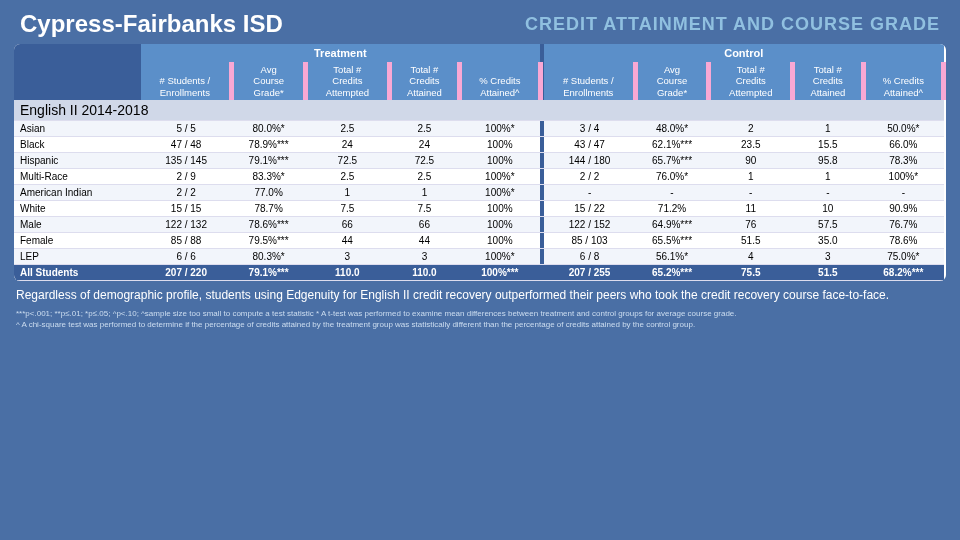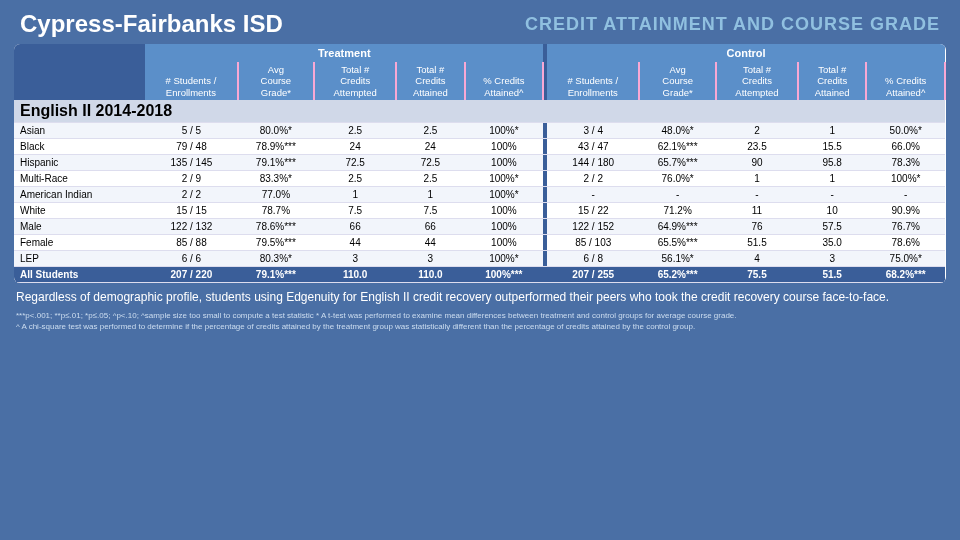--- a/index.html
+++ b/index.html
@@ -57,39 +57,39 @@
     }
     thead tr.col-header th {
       background: #5b8fc9;
       color: white;
       text-align: center;
       padding: 2px 3px;
       font-size: 9.5px;
       font-weight: normal;
       line-height: 1.2;
       vertical-align: bottom;
-      border-right: 2px solid #f9a8d4;
+      border-right: 5px solid #f9a8d4;
     }
     tbody tr td {
       padding: 2px 4px;
       text-align: center;
       border-bottom: 1px solid #dde;
       vertical-align: middle;
     }
     tbody tr td.subject-cell {
       text-align: left;
       font-weight: normal;
       padding-left: 6px;
     }
     tbody tr.group-label td {
       background: #d0d8e8;
-      font-weight: bold;
+      font-weight: normal;
       text-align: left;
       padding-left: 6px;
-      font-size: 16px;
+      font-size: 14px;
       margin-top: 28px;
     }
     tbody tr:nth-child(even) {
       background: #f2f5fb;
     }
     tbody tr:nth-child(odd) {
       background: white;
     }
     tbody tr.group-label {
       background: #d0d8e8 !important;
@@ -161,21 +161,21 @@
             <td>100%*</td>
             <td class="divider-col"></td>
             <td>3 / 4</td>
             <td>48.0%*</td>
             <td>2</td>
             <td>1</td>
             <td>50.0%*</td>
           </tr>
           <tr>
             <td class="subject-cell">Black</td>
-            <td>79 / 48</td>
+            <td>47 / 48</td>
             <td>78.9%***</td>
             <td>24</td>
             <td>24</td>
             <td>100%</td>
             <td class="divider-col"></td>
             <td>43 / 47</td>
             <td>62.1%***</td>
             <td>23.5</td>
             <td>15.5</td>
             <td>66.0%</td>

